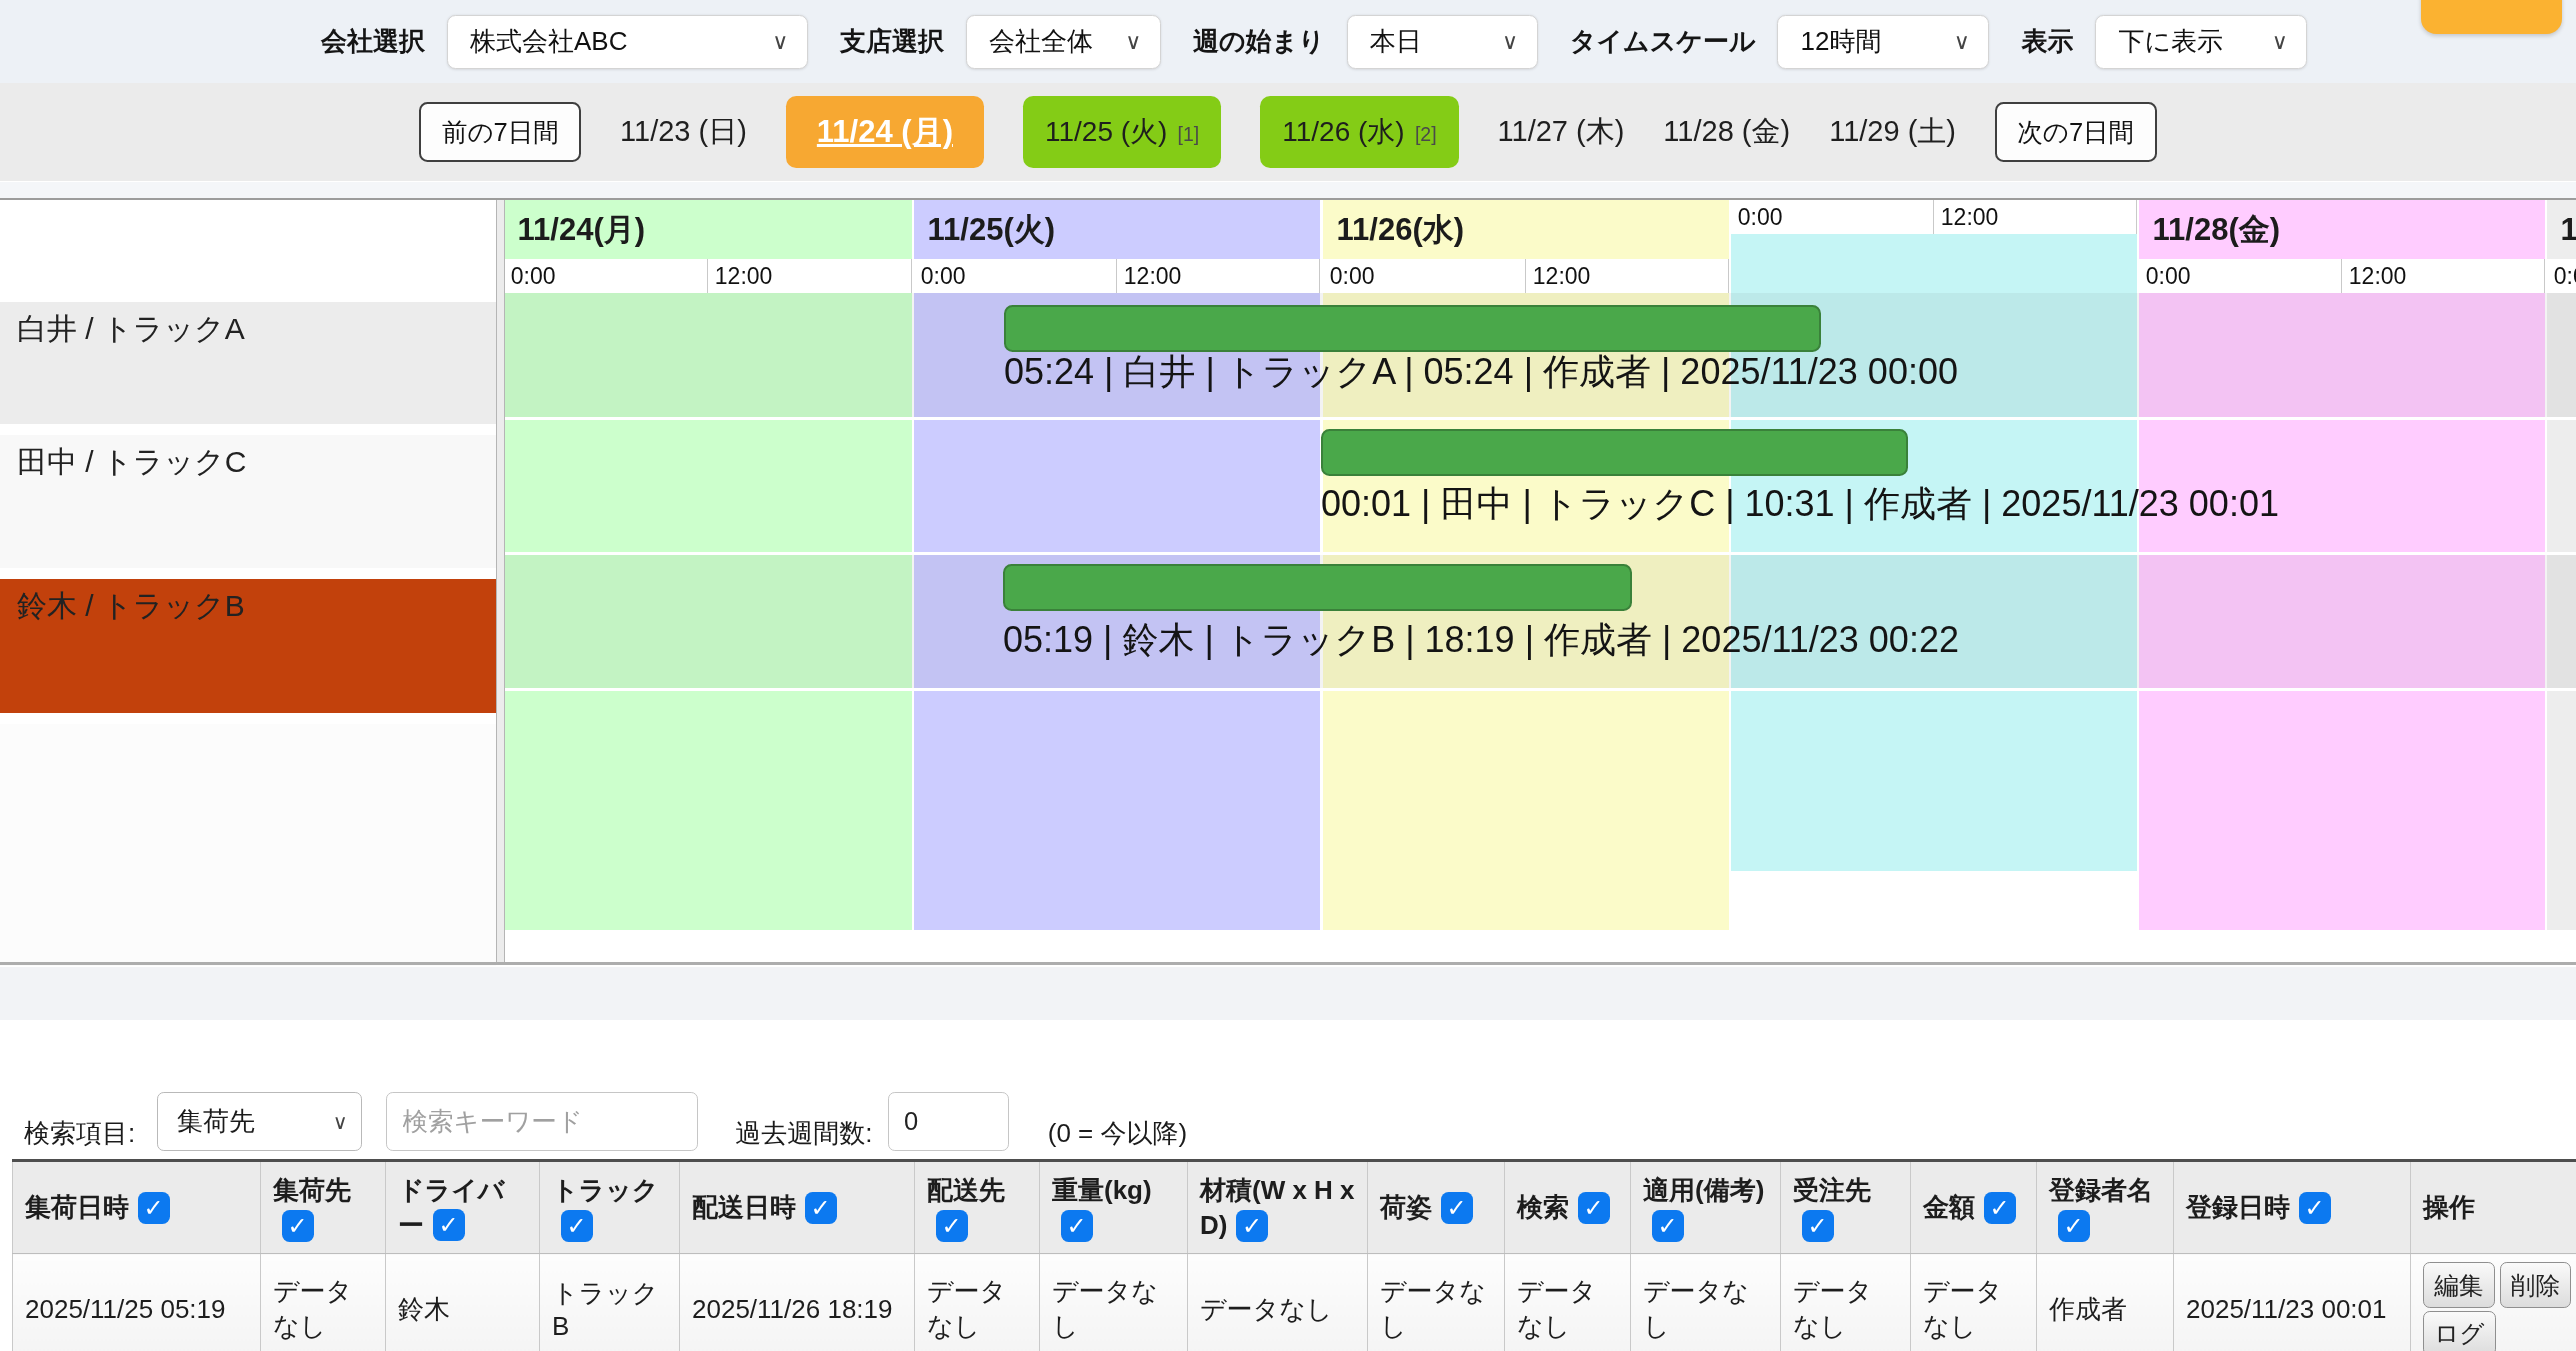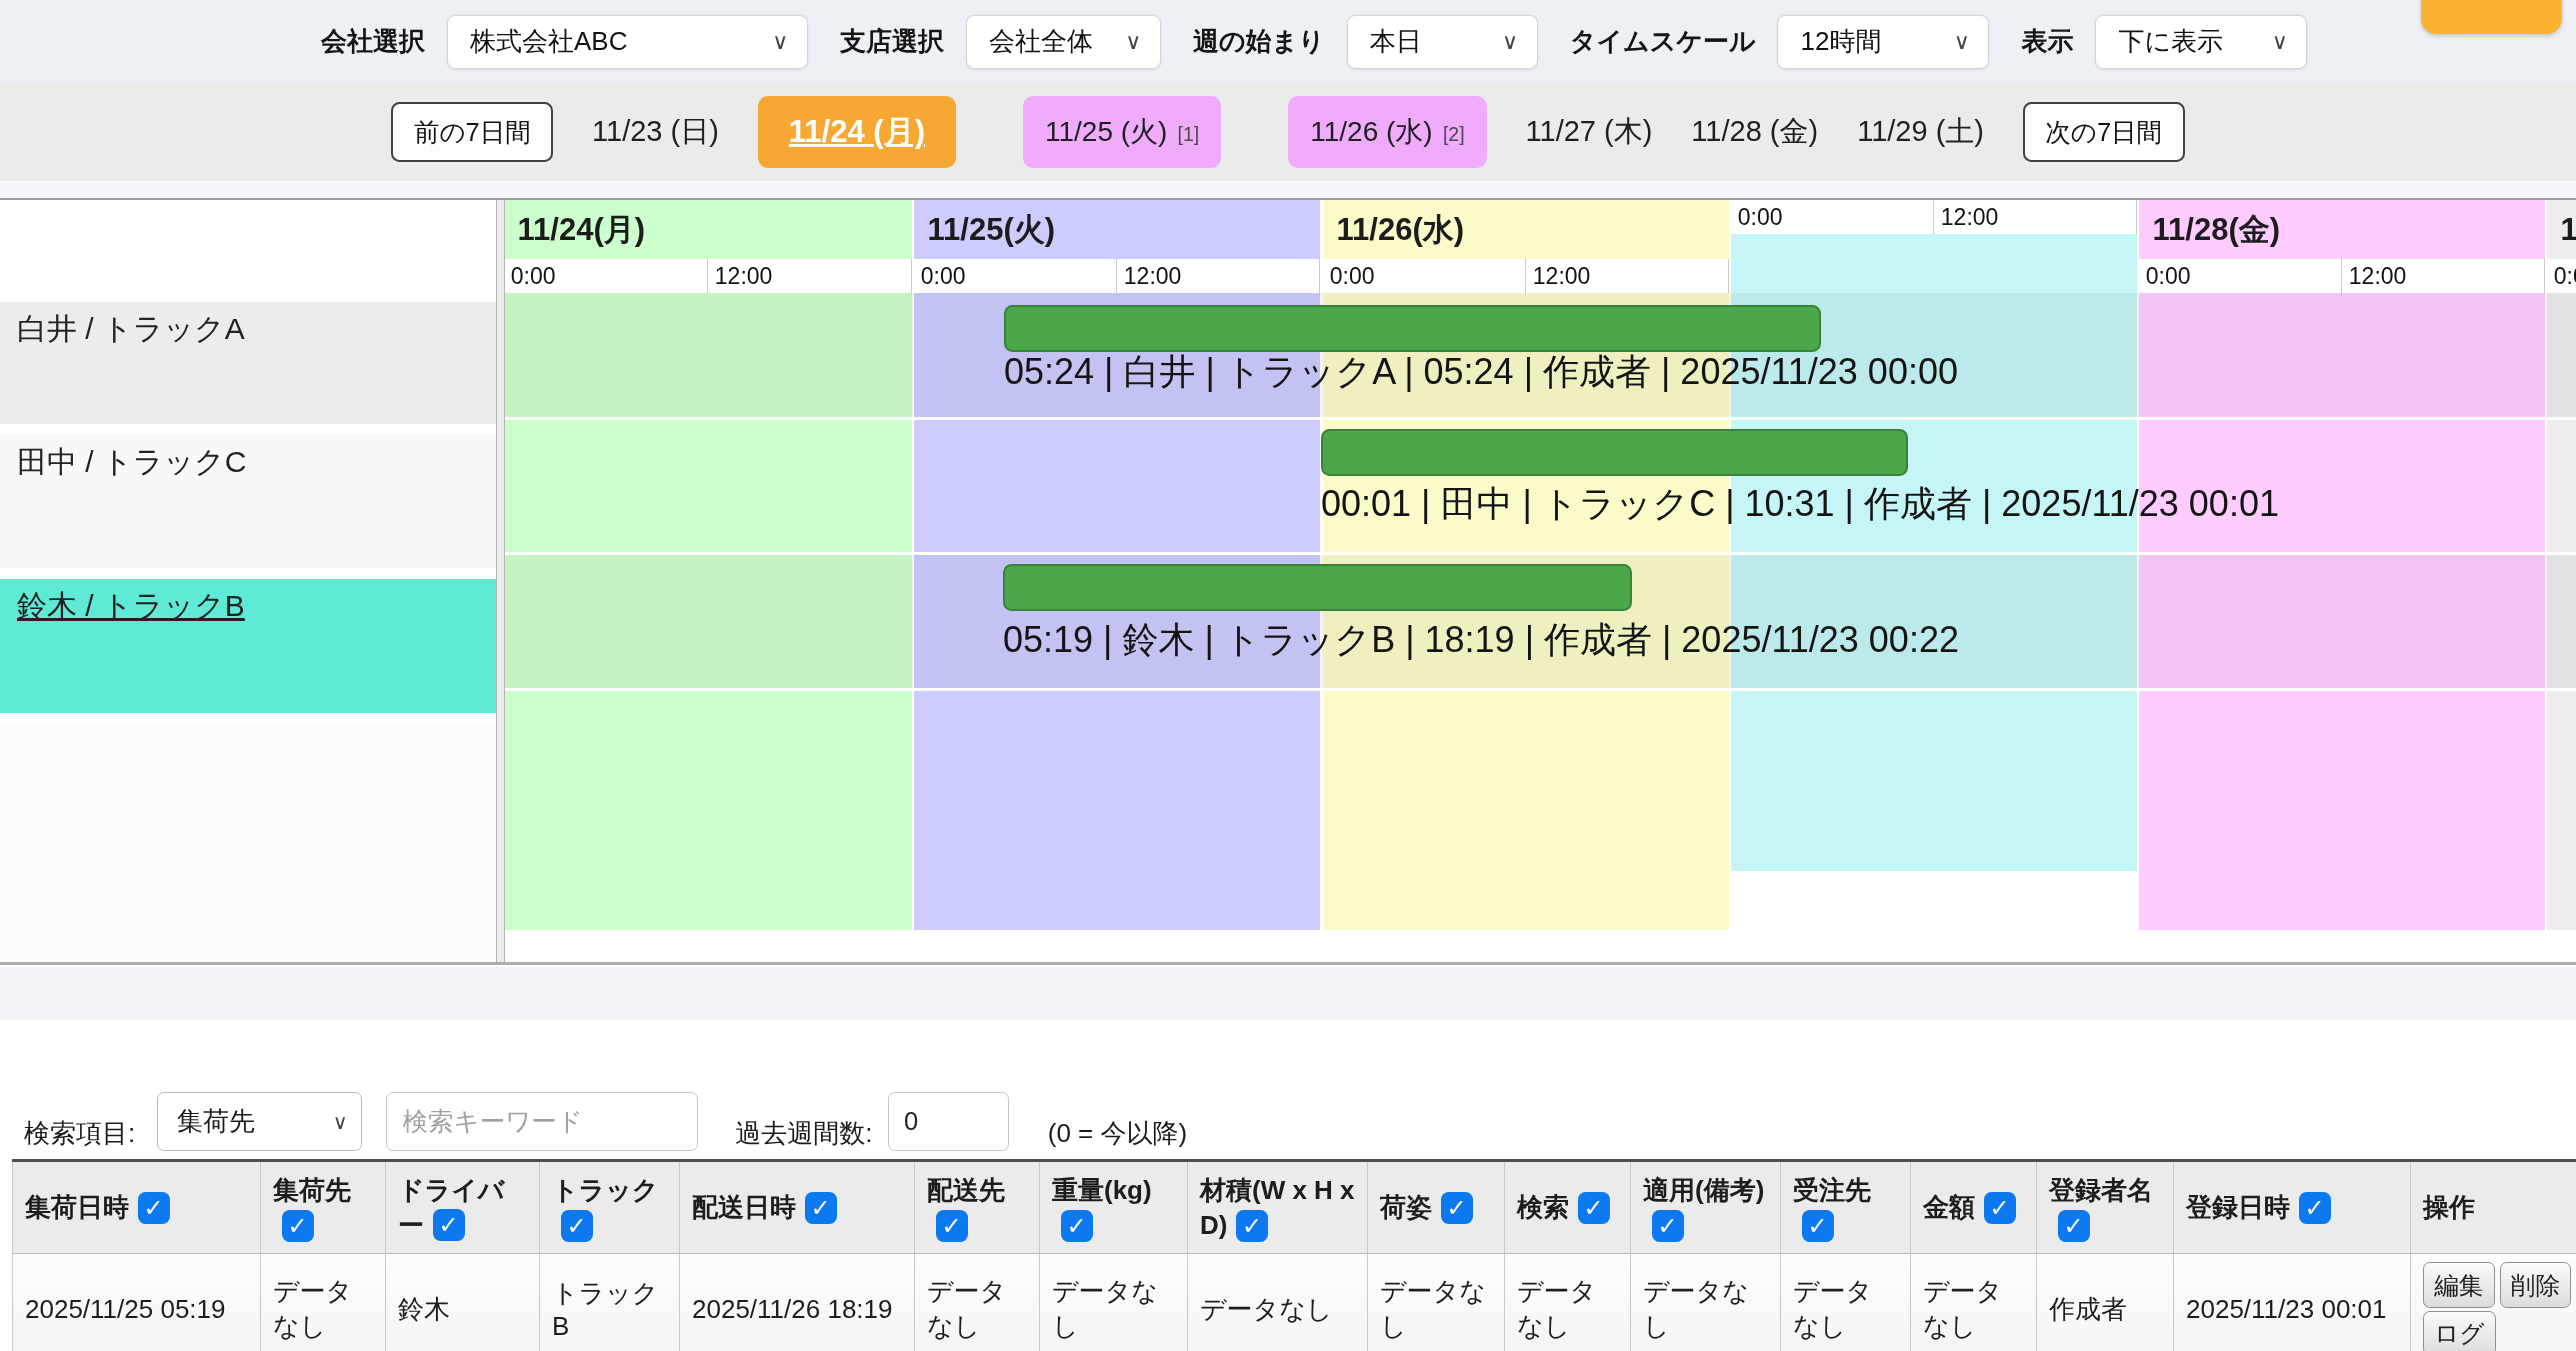--- a/index.html
+++ b/index.html
@@ -22,21 +22,21 @@
 
   
   .datenav{position:absolute;top:83px;left:0;width:2576px;height:98px;background:#ebebeb;
            display:flex;align-items:center;justify-content:center;gap:39px;}
   .nav-btn{font-family:inherit;font-size:25.5px;color:#111;background:#fdfdfd;border:2.5px solid #3f3f3f;
            border-radius:8.5px;padding:10.2px 20.4px;white-space:nowrap;}
   .day{white-space:nowrap;}
   .day.plain{font-size:29px;color:#1f1f1f;}
   .day.selected{background:#f7a832;color:#fff;font-weight:bold;font-size:31px;
                 border-radius:10.2px;padding:15.3px 31px;text-decoration:underline;}
-  .day.highlight{background:#f0abfc;color:#1e1e1e;font-size:28px;border-radius:10.2px;padding:17px 22px;margin-left:28px;}
+  .day.highlight{background:#84cc16;color:#1e1e1e;font-size:28px;border-radius:10.2px;padding:17px 22px;}
   .day .badge{font-size:19.5px;color:#4a4a4a;margin-left:10.2px;}
   .strip{position:absolute;top:182px;left:0;width:2576px;height:18px;background:#f4f6f9;
          border-bottom:2.5px solid #9c9c9c;box-sizing:border-box;}
 
   
   .timeline{position:absolute;top:200px;left:0;width:2576px;height:766px;background:#fff;overflow:hidden;}
   .tl-col{position:absolute;top:0;height:765px;z-index:1;}
   .tl-col.bl{border-left:2.5px solid rgba(255,255,255,.95);box-sizing:border-box;}
   .tl-head{height:59px;line-height:59px;font-weight:bold;font-size:31px;color:#1c1c1c;
            padding-left:13.6px;white-space:nowrap;overflow:hidden;}
@@ -186,21 +186,21 @@
         <div class="tl-head" style="background: rgb(237, 237, 237);">11/29(土)</div>
         <div class="tl-times">
           <div class="tl-time">0:00</div>
         </div>
         <div class="tl-body dotted" style="background: rgb(237, 237, 237);"></div>
       </div>
     </div>
   <div class="tl-labels" id="tl-labels">
       <div class="tl-label" style="height: 124px; background: rgb(236, 236, 236);">白井 / トラックA</div>
       <div class="tl-label" style="height: 135px; background: rgb(248, 248, 248);">田中 / トラックC</div>
-      <div class="tl-label" style="height: 136px; background: #5eead4; text-decoration: underline;">鈴木 / トラックB</div>
+      <div class="tl-label" style="height: 136px; background: #c2410c;">鈴木 / トラックB</div>
       <div class="tl-label" style="height: 277px; background: rgb(252, 252, 252);"></div>
     </div>
   <div class="tl-bottom"></div>
 <div class="tl-stripe" style="top: 93px; height: 124px;"></div>
     <div class="tl-stripe" style="top: 352px; height: 136px;"></div>
     <div class="tl-rowline" style="top: 217px;"></div>
     <div class="tl-rowline" style="top: 352px;"></div>
     <div class="tl-rowline" style="top: 488px;"></div>
     <div class="tl-bar" style="left: 1004px; width: 817px; top: 105px;"></div>
     <div class="tl-bartext" style="left: 1004px; top: 151px;">05:24 | 白井 | トラックA | 05:24 | 作成者 | 2025/11/23 00:00</div>

